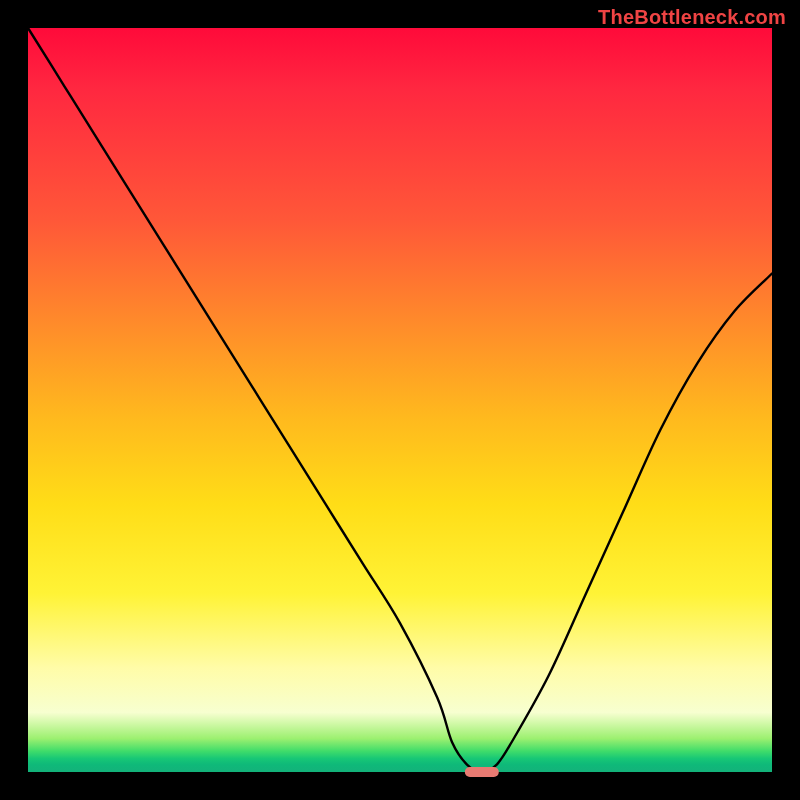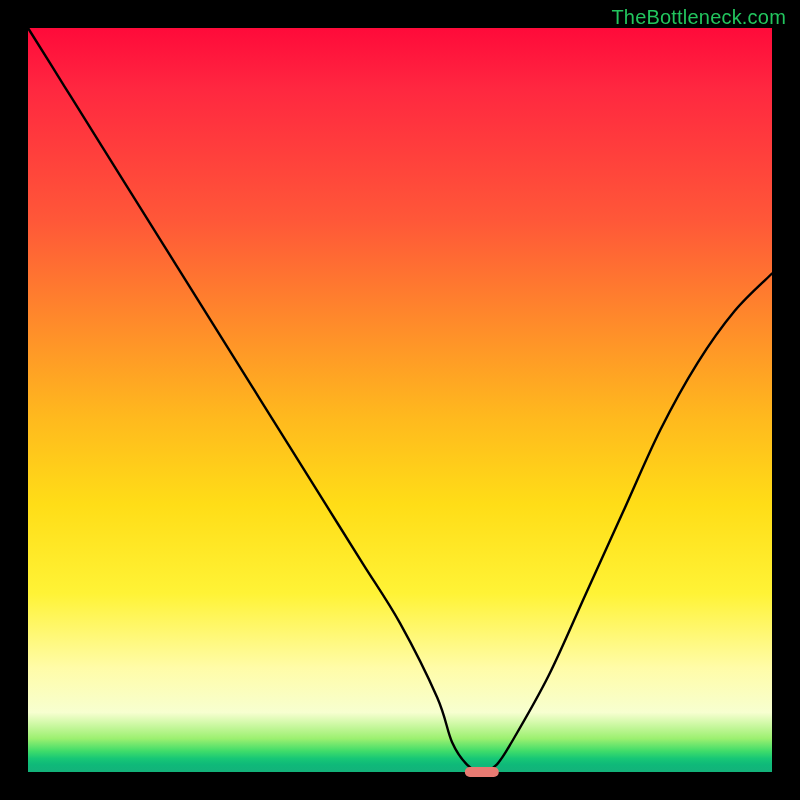--- a/index.html
+++ b/index.html
@@ -3,23 +3,23 @@
 <meta charset="utf-8">
 <style>
   * { margin: 0; padding: 0; box-sizing: border-box; }
   html, body { width: 800px; height: 800px; overflow: hidden; }
   body { background: #000; position: relative; font-family: Arial, sans-serif; }
 
   .watermark {
     position: absolute;
     top: 6px;
     right: 14px;
-    color: #22c55e;
+    color: #ef4444;
     font-size: 20px;
-    font-weight: 400;
+    font-weight: 700;
     letter-spacing: 0.2px;
     z-index: 5;
   }
 
   .plot-frame {
     position: absolute;
     left: 28px;
     top: 28px;
     width: 744px;   
     height: 744px;

